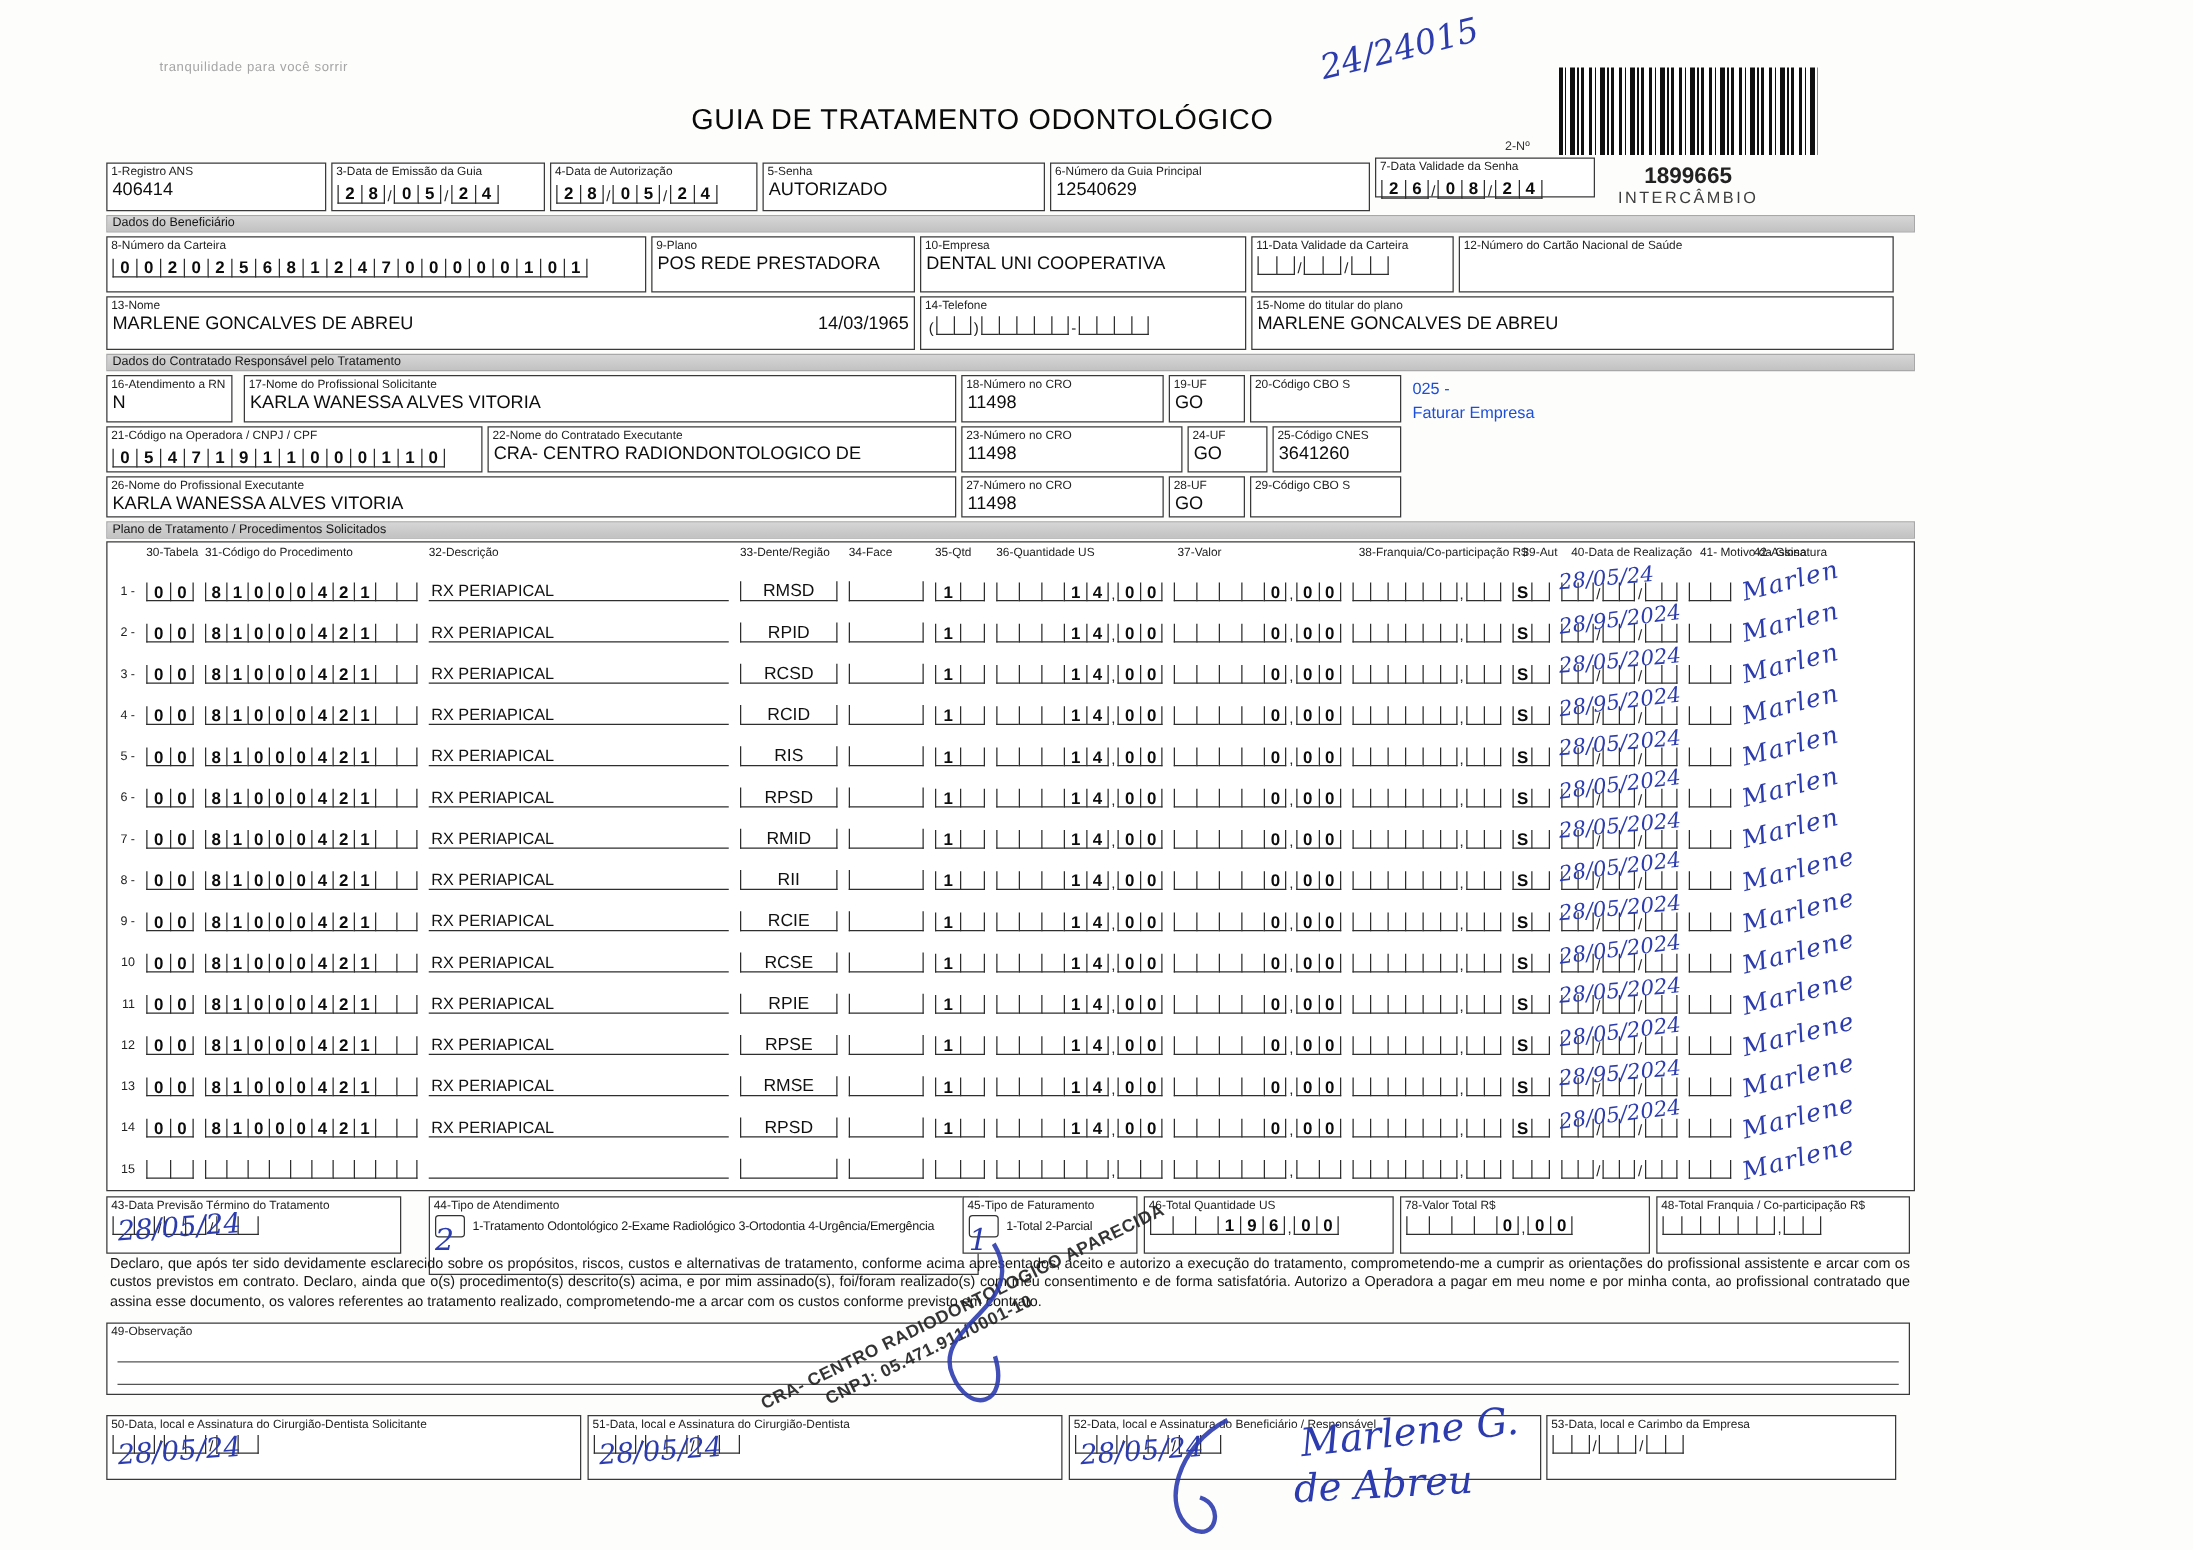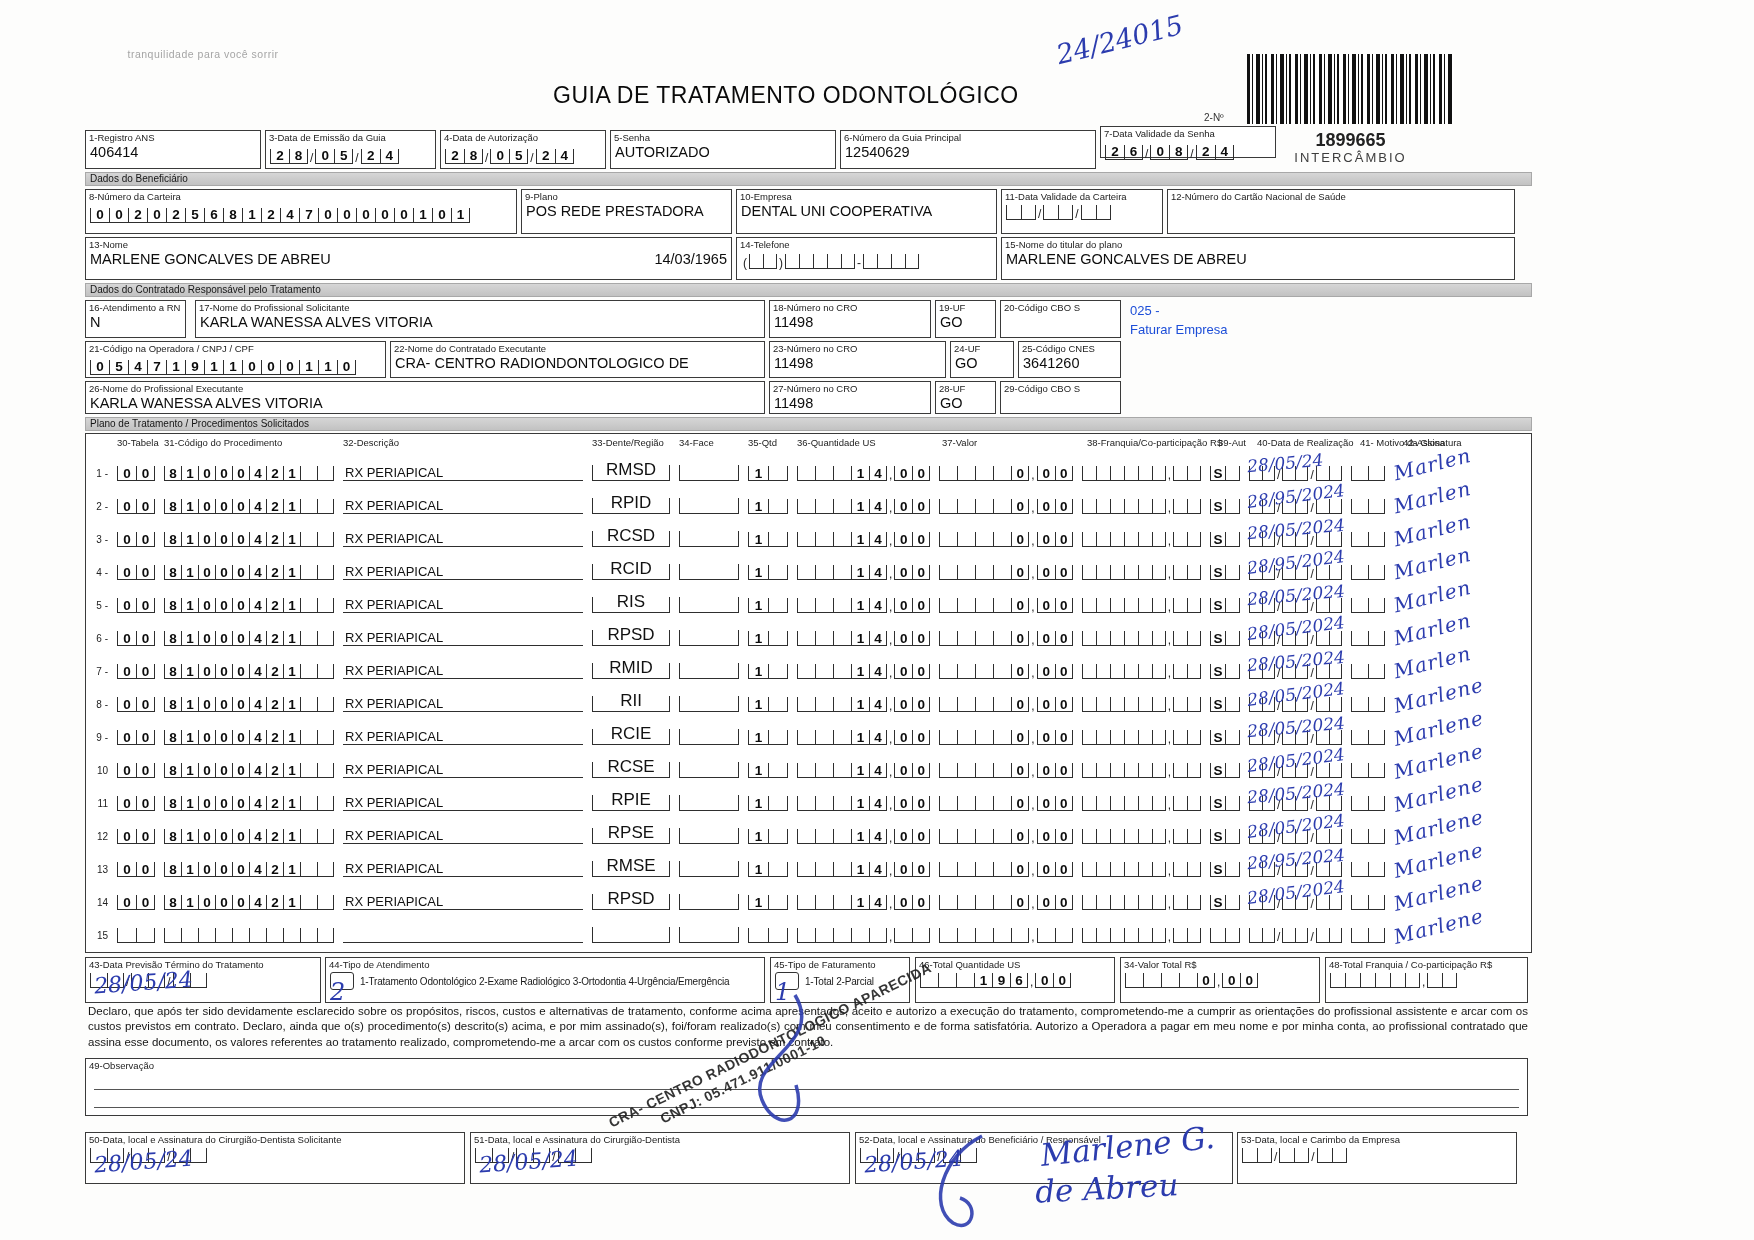--- a/index.html
+++ b/index.html
@@ -49,21 +49,21 @@
   .hc{font-size:9.5px;color:#222;white-space:nowrap;overflow:visible;}
   .h-num{width:18px}.h-tab{width:38px}.h-cod{width:170px}.h-desc{width:240px}.h-dente{width:78px}
   .h-face{width:60px}.h-qtd{width:40px}.h-us{width:136px}.h-val{width:136px}.h-fr{width:122px}
   .h-aut{width:30px}.h-date{width:94px}.h-gl{width:34px}
   .trow{display:flex;gap:9px;align-items:flex-end;height:33px;position:relative;}
   .rnum{width:18px;font-size:10px;text-align:right;color:#222;padding-bottom:2px;white-space:nowrap;}
   .cw{display:inline-flex;align-items:flex-end;position:relative;}
   .c-tab{--cw:19px}.c-cod{--cw:17px}.c-qtd{--cw:20px}.c-us{--cw:18px}.c-fr{--cw:14px}
   .c-aut{--cw:15px}.c-date{--cw:13px}.c-gl{--cw:17px}
   .desc{width:240px;border-bottom:1.4px solid #2e2e2e;font-size:13px;height:16px;display:flex;align-items:flex-end;padding:0 2px;box-sizing:border-box;}
-  .dcell{width:78px;border:1px solid #2e2e2e;border-top:none;height:16px;display:flex;align-items:flex-end;justify-content:center;font-size:17px;box-sizing:border-box;}
+  .dcell{width:78px;border:1px solid #2e2e2e;border-top:none;height:16px;display:flex;align-items:flex-end;justify-content:center;font-size:14px;box-sizing:border-box;}
   .fcell{width:60px;}
   
   .decl{position:absolute;left:88px;top:1004px;width:1440px;font-size:11.5px;line-height:1.34;text-align:justify;color:#151515;}
   .obsline{position:absolute;left:8px;right:8px;border-bottom:1px solid #555;}
   .cbox{width:24px;height:18px;border:1.5px solid #333;border-radius:3px;display:inline-block;box-sizing:border-box;}
   .optrow{display:flex;align-items:center;gap:6px;padding:2px 4px;position:relative;}
   .opts{font-size:10px;color:#1a1a1a;white-space:nowrap;letter-spacing:-.2px;}
   .stamp{position:absolute;left:606px;top:1116px;transform:rotate(-26deg);transform-origin:left top;
          color:#1f1f1f;font-weight:700;font-size:14px;letter-spacing:.5px;opacity:.9;white-space:nowrap;}
   .stamp .l2{display:block;margin-left:48px;margin-top:3px;}
@@ -2216,21 +2216,21 @@
             <span class="cc"></span>
           </span>
           <span class="csep">/</span>
           <span class="cg">
             <span class="cc"></span>
             <span class="cc"></span>
           </span>
         </span></span>
     <span class="hw fdate">28/05/24</span>
   </div>
-  <div class="box" style="left:325px;top:957px;width:440px;height:46px">
+  <div class="box" style="left:343px;top:957px;width:440px;height:63px">
     <span class="lbl">44-Tipo de Atendimento</span>
     <span class="optrow">
       <span class="cbox"></span>
       <span class="hw cknum">2</span>
       <span class="opts">1-Tratamento Odontológico  2-Exame Radiológico  3-Ortodontia  4-Urgência/Emergência</span>
     </span>
   </div>
   <div class="box" style="left:770px;top:957px;width:140px;height:46px">
     <span class="lbl">45-Tipo de Faturamento</span>
     <span class="optrow">
@@ -2251,21 +2251,21 @@
             <span class="cc">6</span>
           </span>
           <span class="csep">,</span>
           <span class="cg">
             <span class="cc">0</span>
             <span class="cc">0</span>
           </span>
         </span></span>
   </div>
   <div class="box" style="left:1120px;top:957px;width:200px;height:46px">
-    <span class="lbl">34-Valor Total R$</span>
+    <span class="lbl">78-Valor Total R$</span>
     <span class="combwrap" style="--cw:18px"><span class="comb">
           <span class="cg">
             <span class="cc"></span>
             <span class="cc"></span>
             <span class="cc"></span>
             <span class="cc"></span>
             <span class="cc">0</span>
           </span>
           <span class="csep">,</span>
           <span class="cg">

